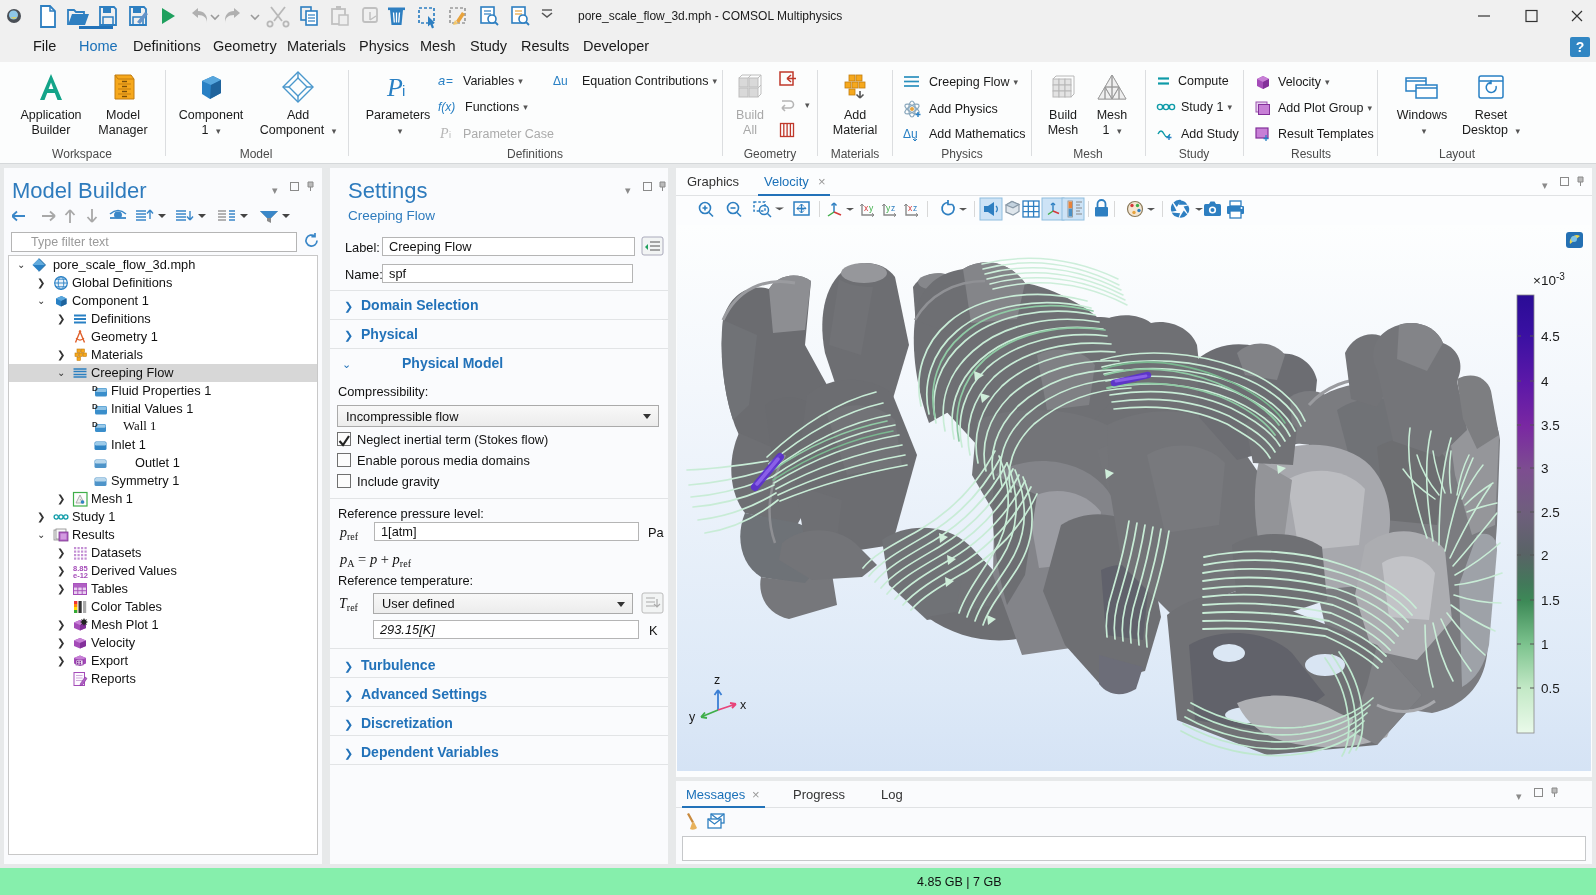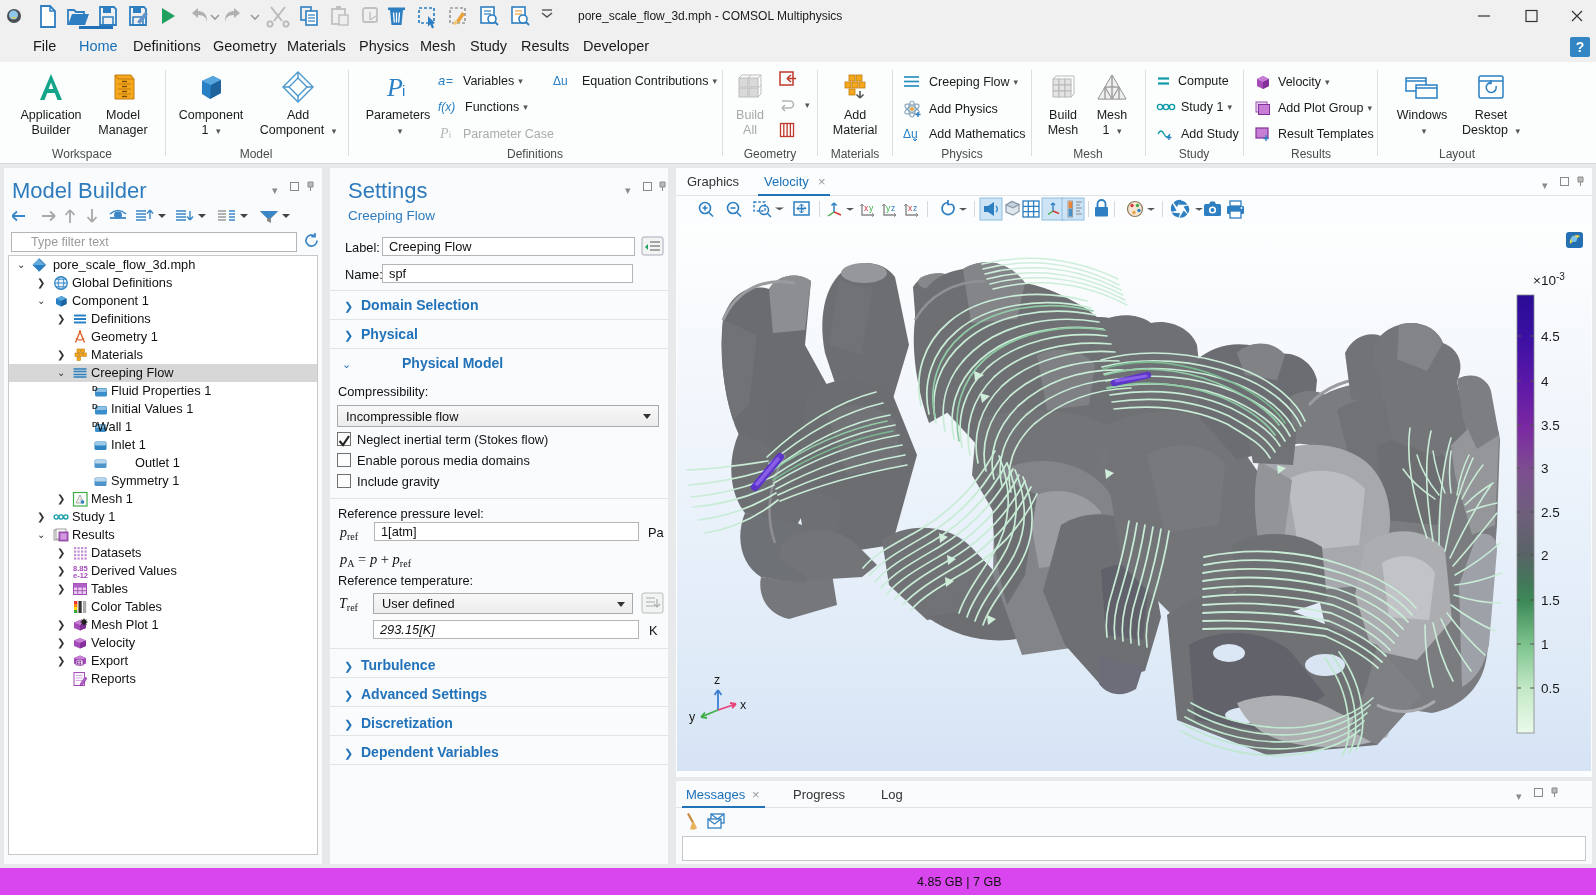--- a/index.html
+++ b/index.html
@@ -72,21 +72,21 @@
 #gfx-canvas { position:absolute; left:1px; top:57px; width:914px; height:546px; background:linear-gradient(#fdfefe 0%, #f3f7fc 30%, #dde9f7 85%, #d5e3f5 100%); overflow:hidden; }
 #gfx-title { position:absolute; left:0; top:15px; width:914px; text-align:center; font-size:13.5px; color:#111; }
 
 
 #msg-tabs { position:absolute; left:0; top:0; width:916px; height:27px; border-bottom:1px solid #e0e2e4; }
 #msg-toolbar { position:absolute; left:8px; top:30px; height:22px; display:flex; align-items:center; }
 #msg-box { position:absolute; left:6px; top:55px; width:904px; height:25px; background:#fff; border:1px solid #c6c8ca; }
 .tab-txt { position:absolute; top:6px; font-size:13px; color:#333; }
 
 
-#statusbar { position:absolute; left:0; top:868px; width:1596px; height:27px; background:#d946ef; font-size:12.5px; color:#111; }
+#statusbar { position:absolute; left:0; top:868px; width:1596px; height:27px; background:#86efac; font-size:12.5px; color:#111; }
 </style>
 </head>
 <body>
 
 <div id="titlebar">
 <svg width="1596" height="33">
 
   <circle cx="14" cy="16" r="7" fill="#4a4f56"></circle>
       <circle cx="13.5" cy="15" r="4.5" fill="#8fc8e8"></circle>
       <path d="M10.5 17.5 a4.5 4.5 0 0 0 6.5 -0.5 z" fill="#e3cf52"></path>
@@ -587,21 +587,21 @@
               <text x="0" y="8" font-size="8" font-weight="bold" fill="#222">D</text>
             </svg></span>
           <span class="txt" style="left:102px;">Initial Values 1</span>
         </div>
       <div class="trow">
           <span class="tic" style="left:83px;"><svg width="17" height="16">
               <rect x="3" y="5" width="11" height="8" rx="1.5" fill="#3a8ecb"></rect>
               <rect x="3.5" y="5.5" width="10" height="3.2" rx="1.2" fill="#9bcae9"></rect>
               <text x="0" y="8" font-size="8" font-weight="bold" fill="#222">D</text>
             </svg></span>
-          <span class="txt" style="left:88px;">Wall 1</span>
+          <span class="txt" style="left:114px;font-family:Liberation Serif, serif;">Wall 1</span>
         </div>
       <div class="trow">
           <span class="tic" style="left:83px;"><svg width="17" height="16">
               <rect x="2.5" y="4.5" width="12" height="8.5" rx="1.5" fill="#2f84c4"></rect>
               <rect x="3" y="5" width="11" height="3.4" rx="1.2" fill="#9bcae9"></rect>
             </svg></span>
           <span class="txt" style="left:102px;">Inlet 1</span>
         </div>
       <div class="trow">
           <span class="tic" style="left:83px;"><svg width="17" height="16">

